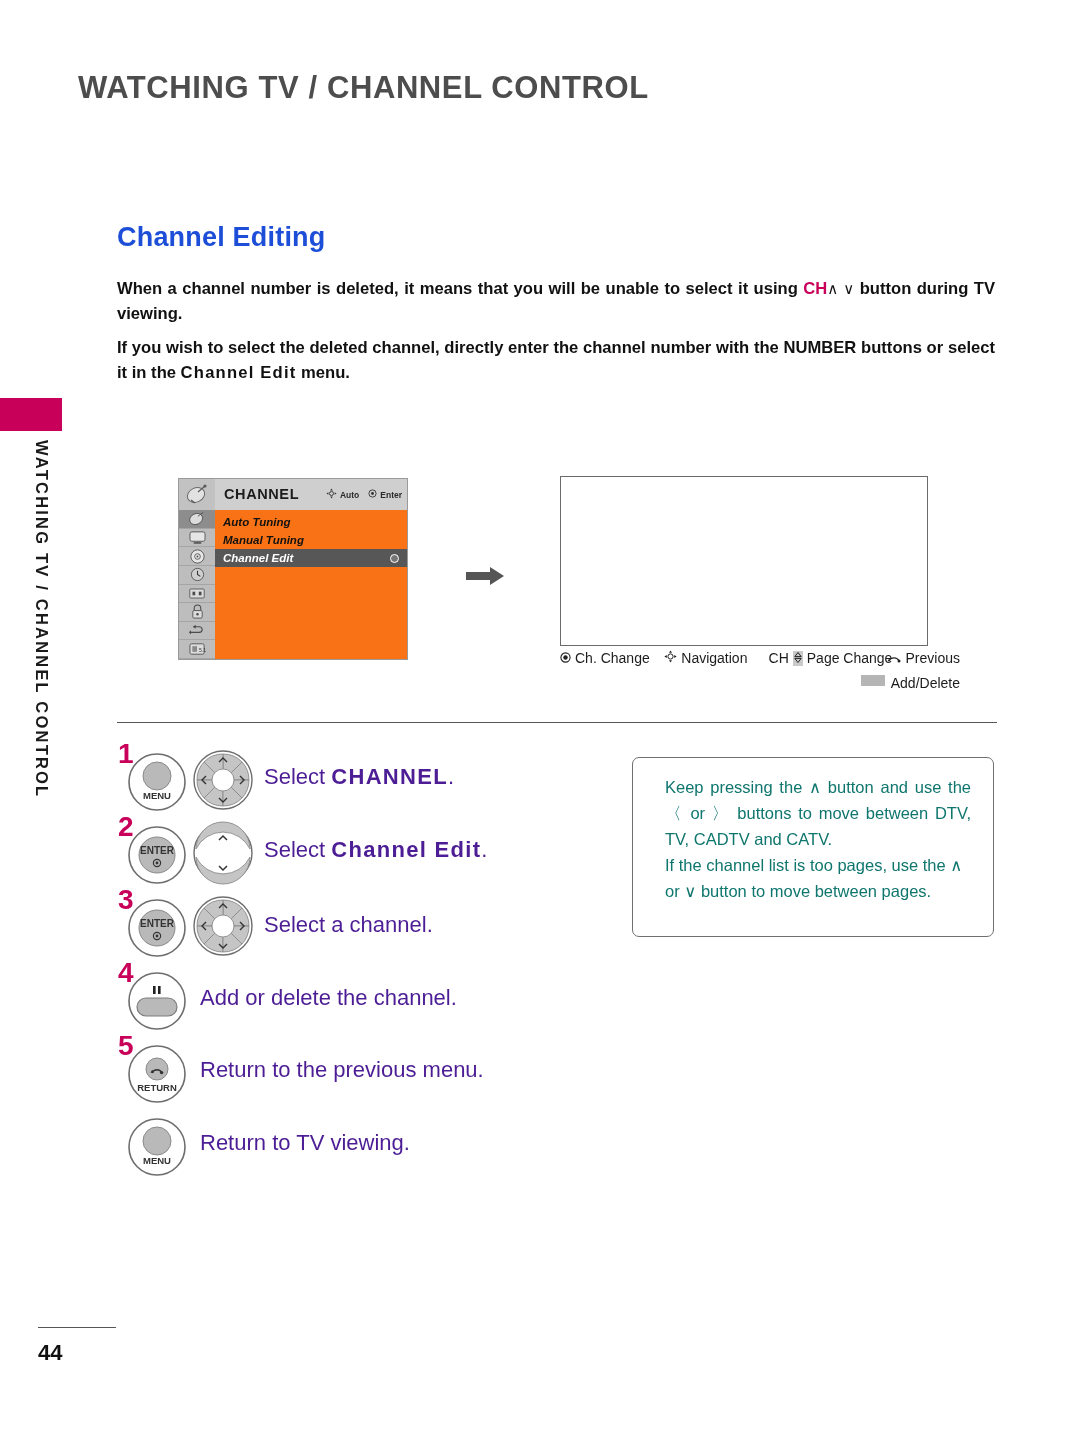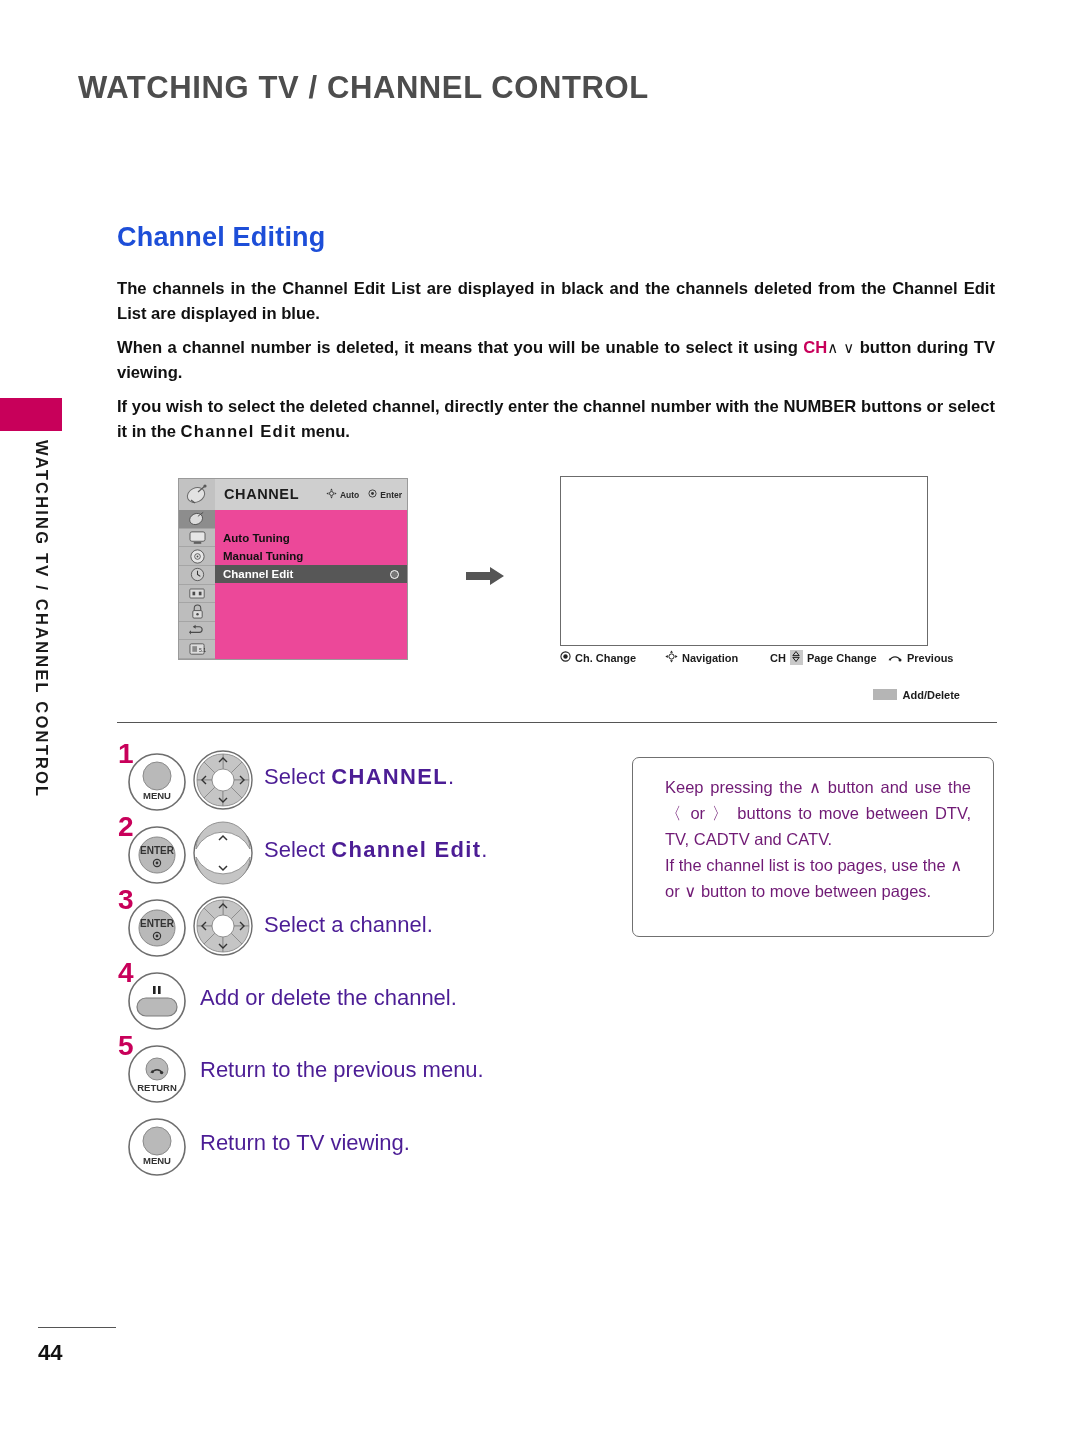--- a/index.html
+++ b/index.html
@@ -138,22 +138,23 @@
     display: flex; flex-direction: column;
   }
   .rail-icon {
     flex: 1;
     border-bottom: 1px solid #a5a5a5;
     display: flex; align-items: center; justify-content: center;
   }
   .rail-icon.active { background: #8d8d8d; }
   #osd-list {
     flex: 1;
-    background: #ec4899;
-    padding-top: 19px;
+    background: #f97316;
+    padding-top: 3px;
+    font-style: italic;
   }
   .osd-item {
     height: 18px;
     display: flex; align-items: center;
     padding: 0 8px;
     font-size: 11.5px;
     font-weight: bold;
     color: #111;
   }
   .osd-item.selected {
@@ -182,39 +183,39 @@
     left: 560px; top: 6px;
     width: 368px; height: 170px;
     border: 1px solid #6b6b6b;
     background: #ffffff;
     box-sizing: border-box;
   }
   #tv-legend {
     position: absolute;
     left: 560px; top: 180px;
     width: 400px;
-    font-size: 11px;
-    font-weight: bold;
+    font-size: 14px;
+    font-weight: normal;
     color: #1c1c1c;
   }
   #tv-legend-row {
     display: flex;
     align-items: center;
   }
   .legend-item {
     display: flex; align-items: center; gap: 4px;
     white-space: nowrap;
   }
   #legend-ch-change { width: 105px; }
   #legend-navigation { width: 105px; }
   #legend-page-change { width: 118px; }
   #legend-previous { display: flex; }
   #tv-legend-row2 {
     display: flex; justify-content: flex-end;
-    margin-top: 24px;
+    margin-top: 9px;
     padding-right: 0px;
   }
   .gray-key {
     display: inline-block;
     width: 24px; height: 11px;
     background: #b5b5b5;
     margin-right: 6px;
   }
   .key-box {
     display: inline-block;
@@ -282,21 +283,21 @@
     width: 362px; height: 180px;
     border: 1px solid #707070;
     border-radius: 7px;
     box-sizing: border-box;
     padding: 16px 22px 0 32px;
   }
   #note-box p {
     margin: 0;
     font-size: 16.5px;
     line-height: 26px;
-    color: #701a75;
+    color: #0f766e;
     text-align: justify;
     text-justify: inter-word;
   }
   #note-box p.last { text-align: left; }
 
   
   #footer-rule {
     position: absolute;
     left: 38px; top: 1327px;
     width: 78px; height: 0;
@@ -316,21 +317,20 @@
 <div id="page-header">WATCHING TV / CHANNEL CONTROL</div>
 
 <div id="side-tab"></div>
 <div id="side-label">
   <span>WATCHING TV / CHANNEL CONTROL</span>
 </div>
 
 <div id="section-title">Channel Editing</div>
 
 <div id="intro">
-  <p><span>The channels in the Channel Edit List are displayed in black and the channels deleted from the Channel Edit List are displayed in blue.</span></p>
   <p><span>When a channel number is deleted, it means that you will be unable to select it using </span><span class="accent">CH</span><span class="nav-glyph">∧ ∨</span><span> button during TV viewing.</span></p>
   <p><span>If you wish to select the deleted channel, directly enter the channel number with the NUMBER buttons or select it in the </span><span class="spaced-bold">Channel Edit</span><span> menu.</span></p>
 </div>
 
 <div id="figure-row">
 
   <div id="osd">
     <div id="osd-header">
       <div id="osd-header-icon">
         <svg width="24" height="22" viewBox="0 0 24 22">

